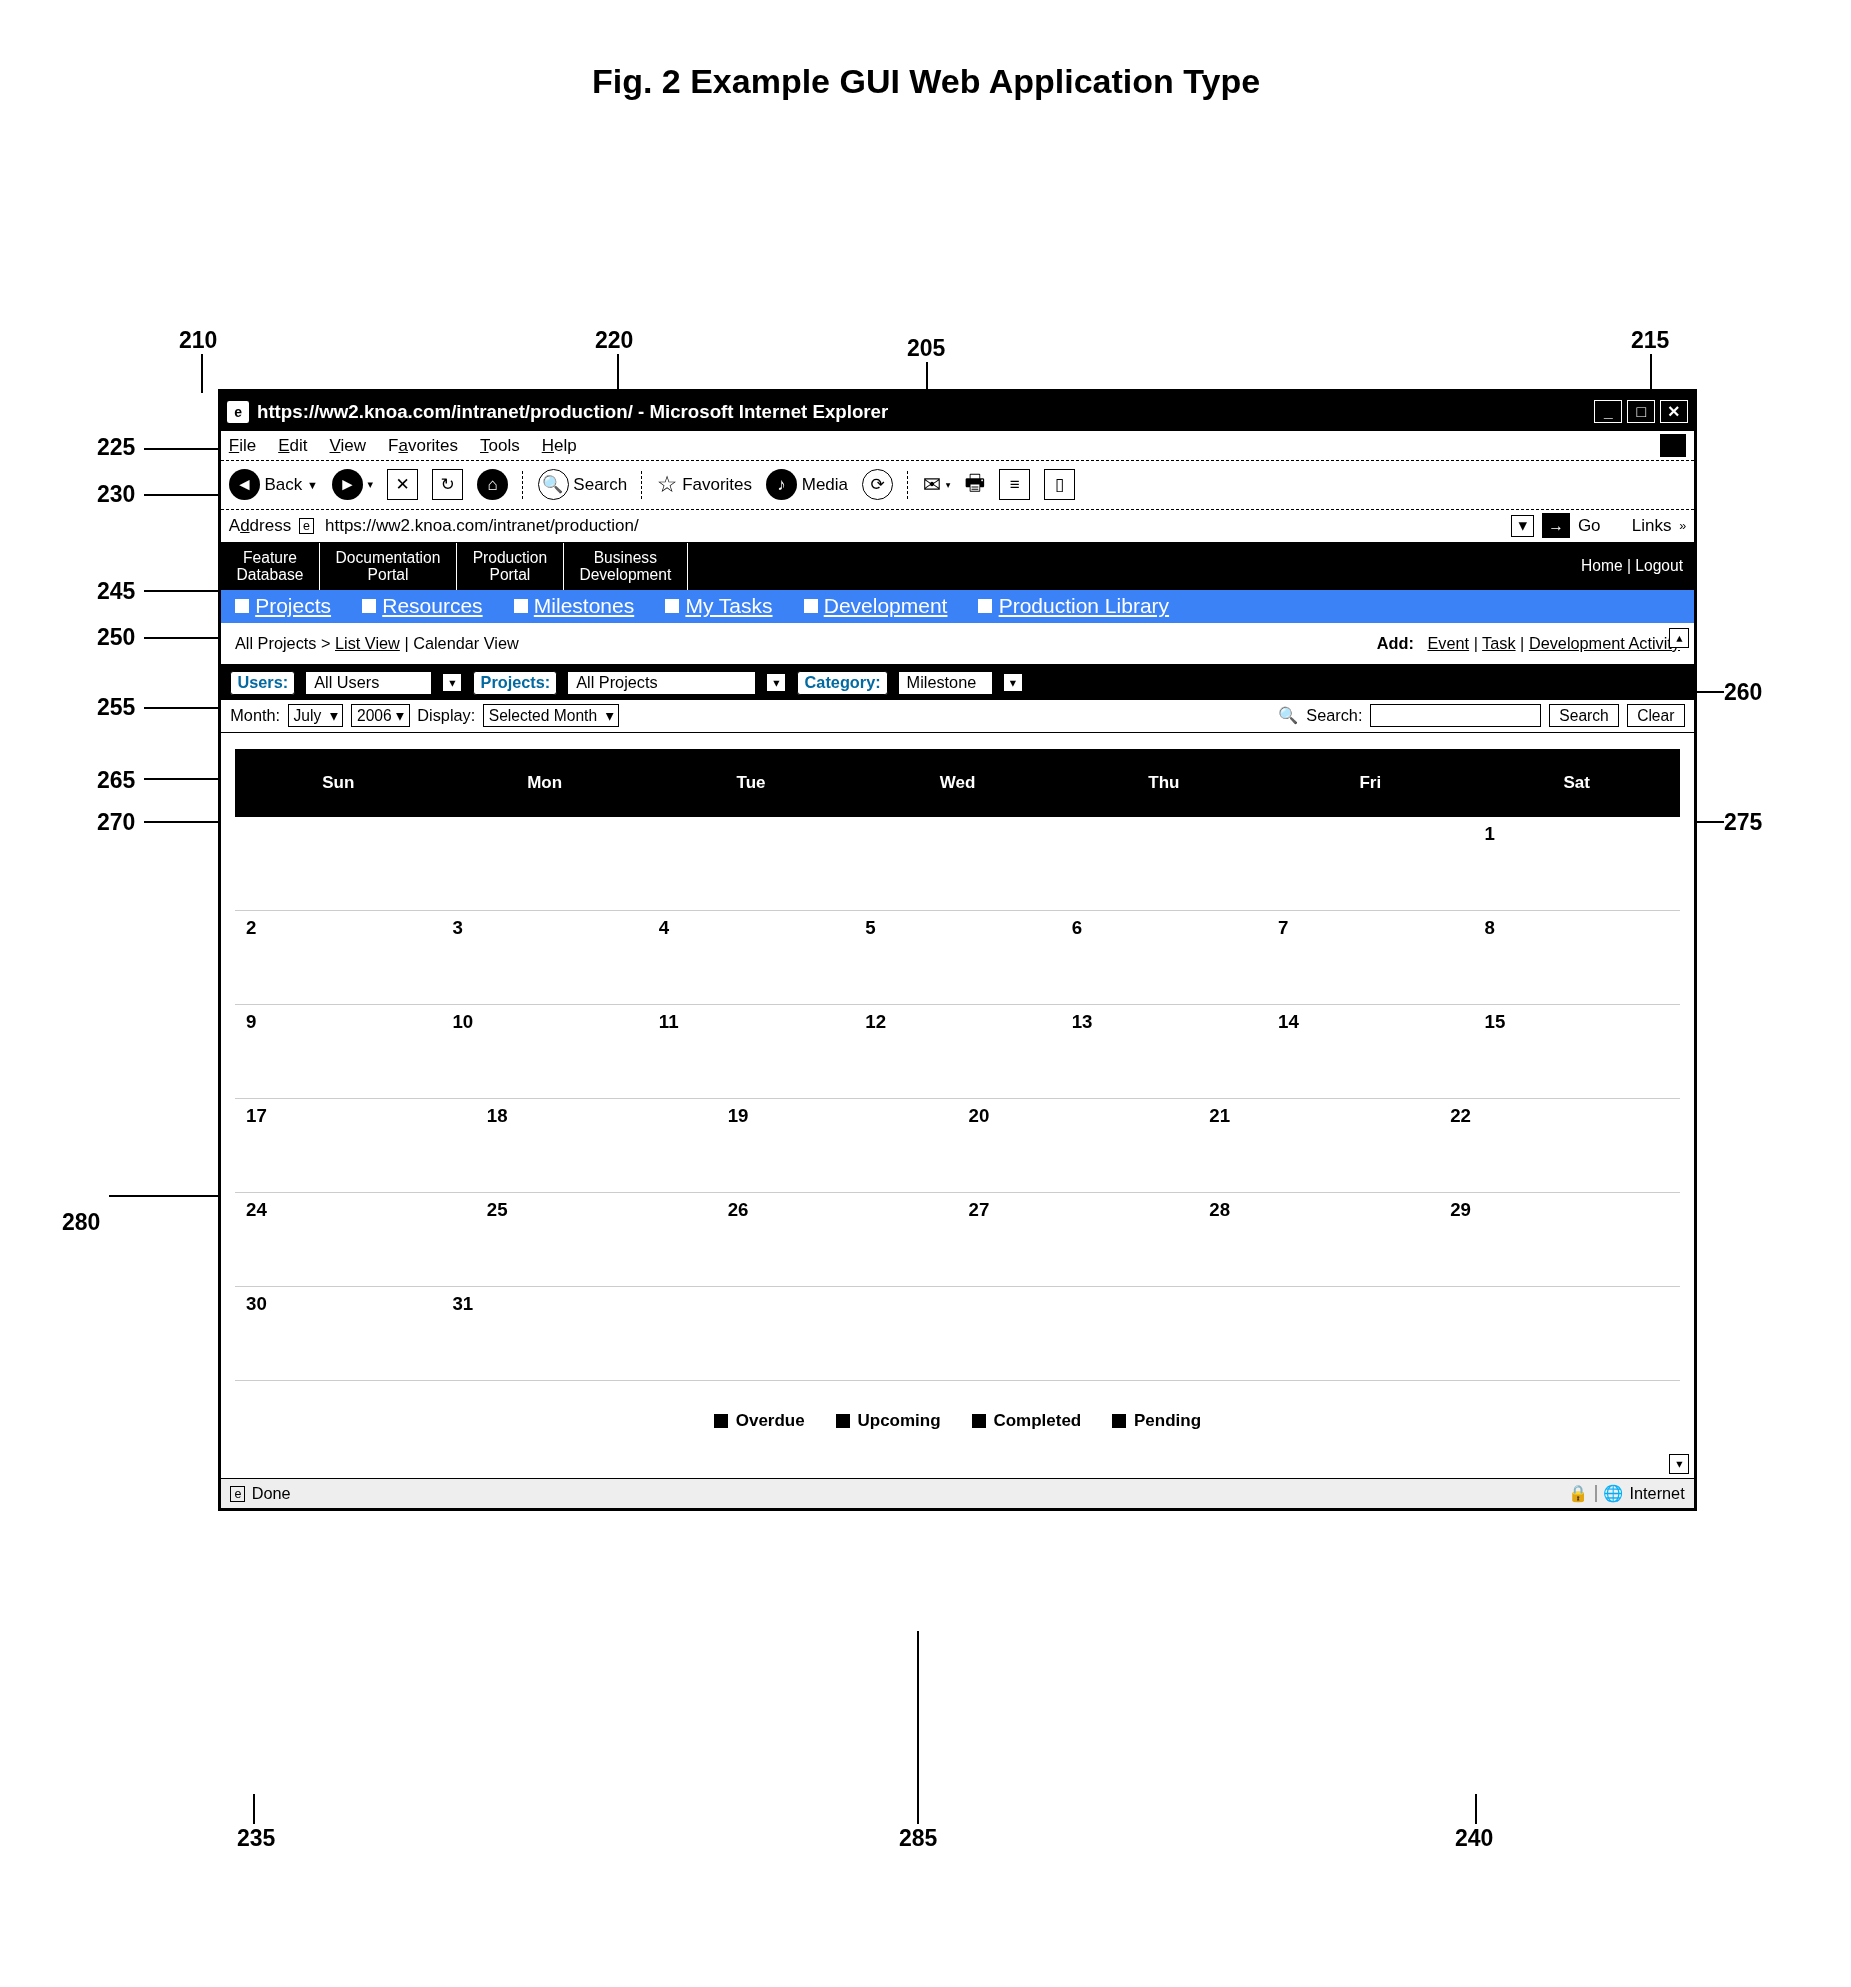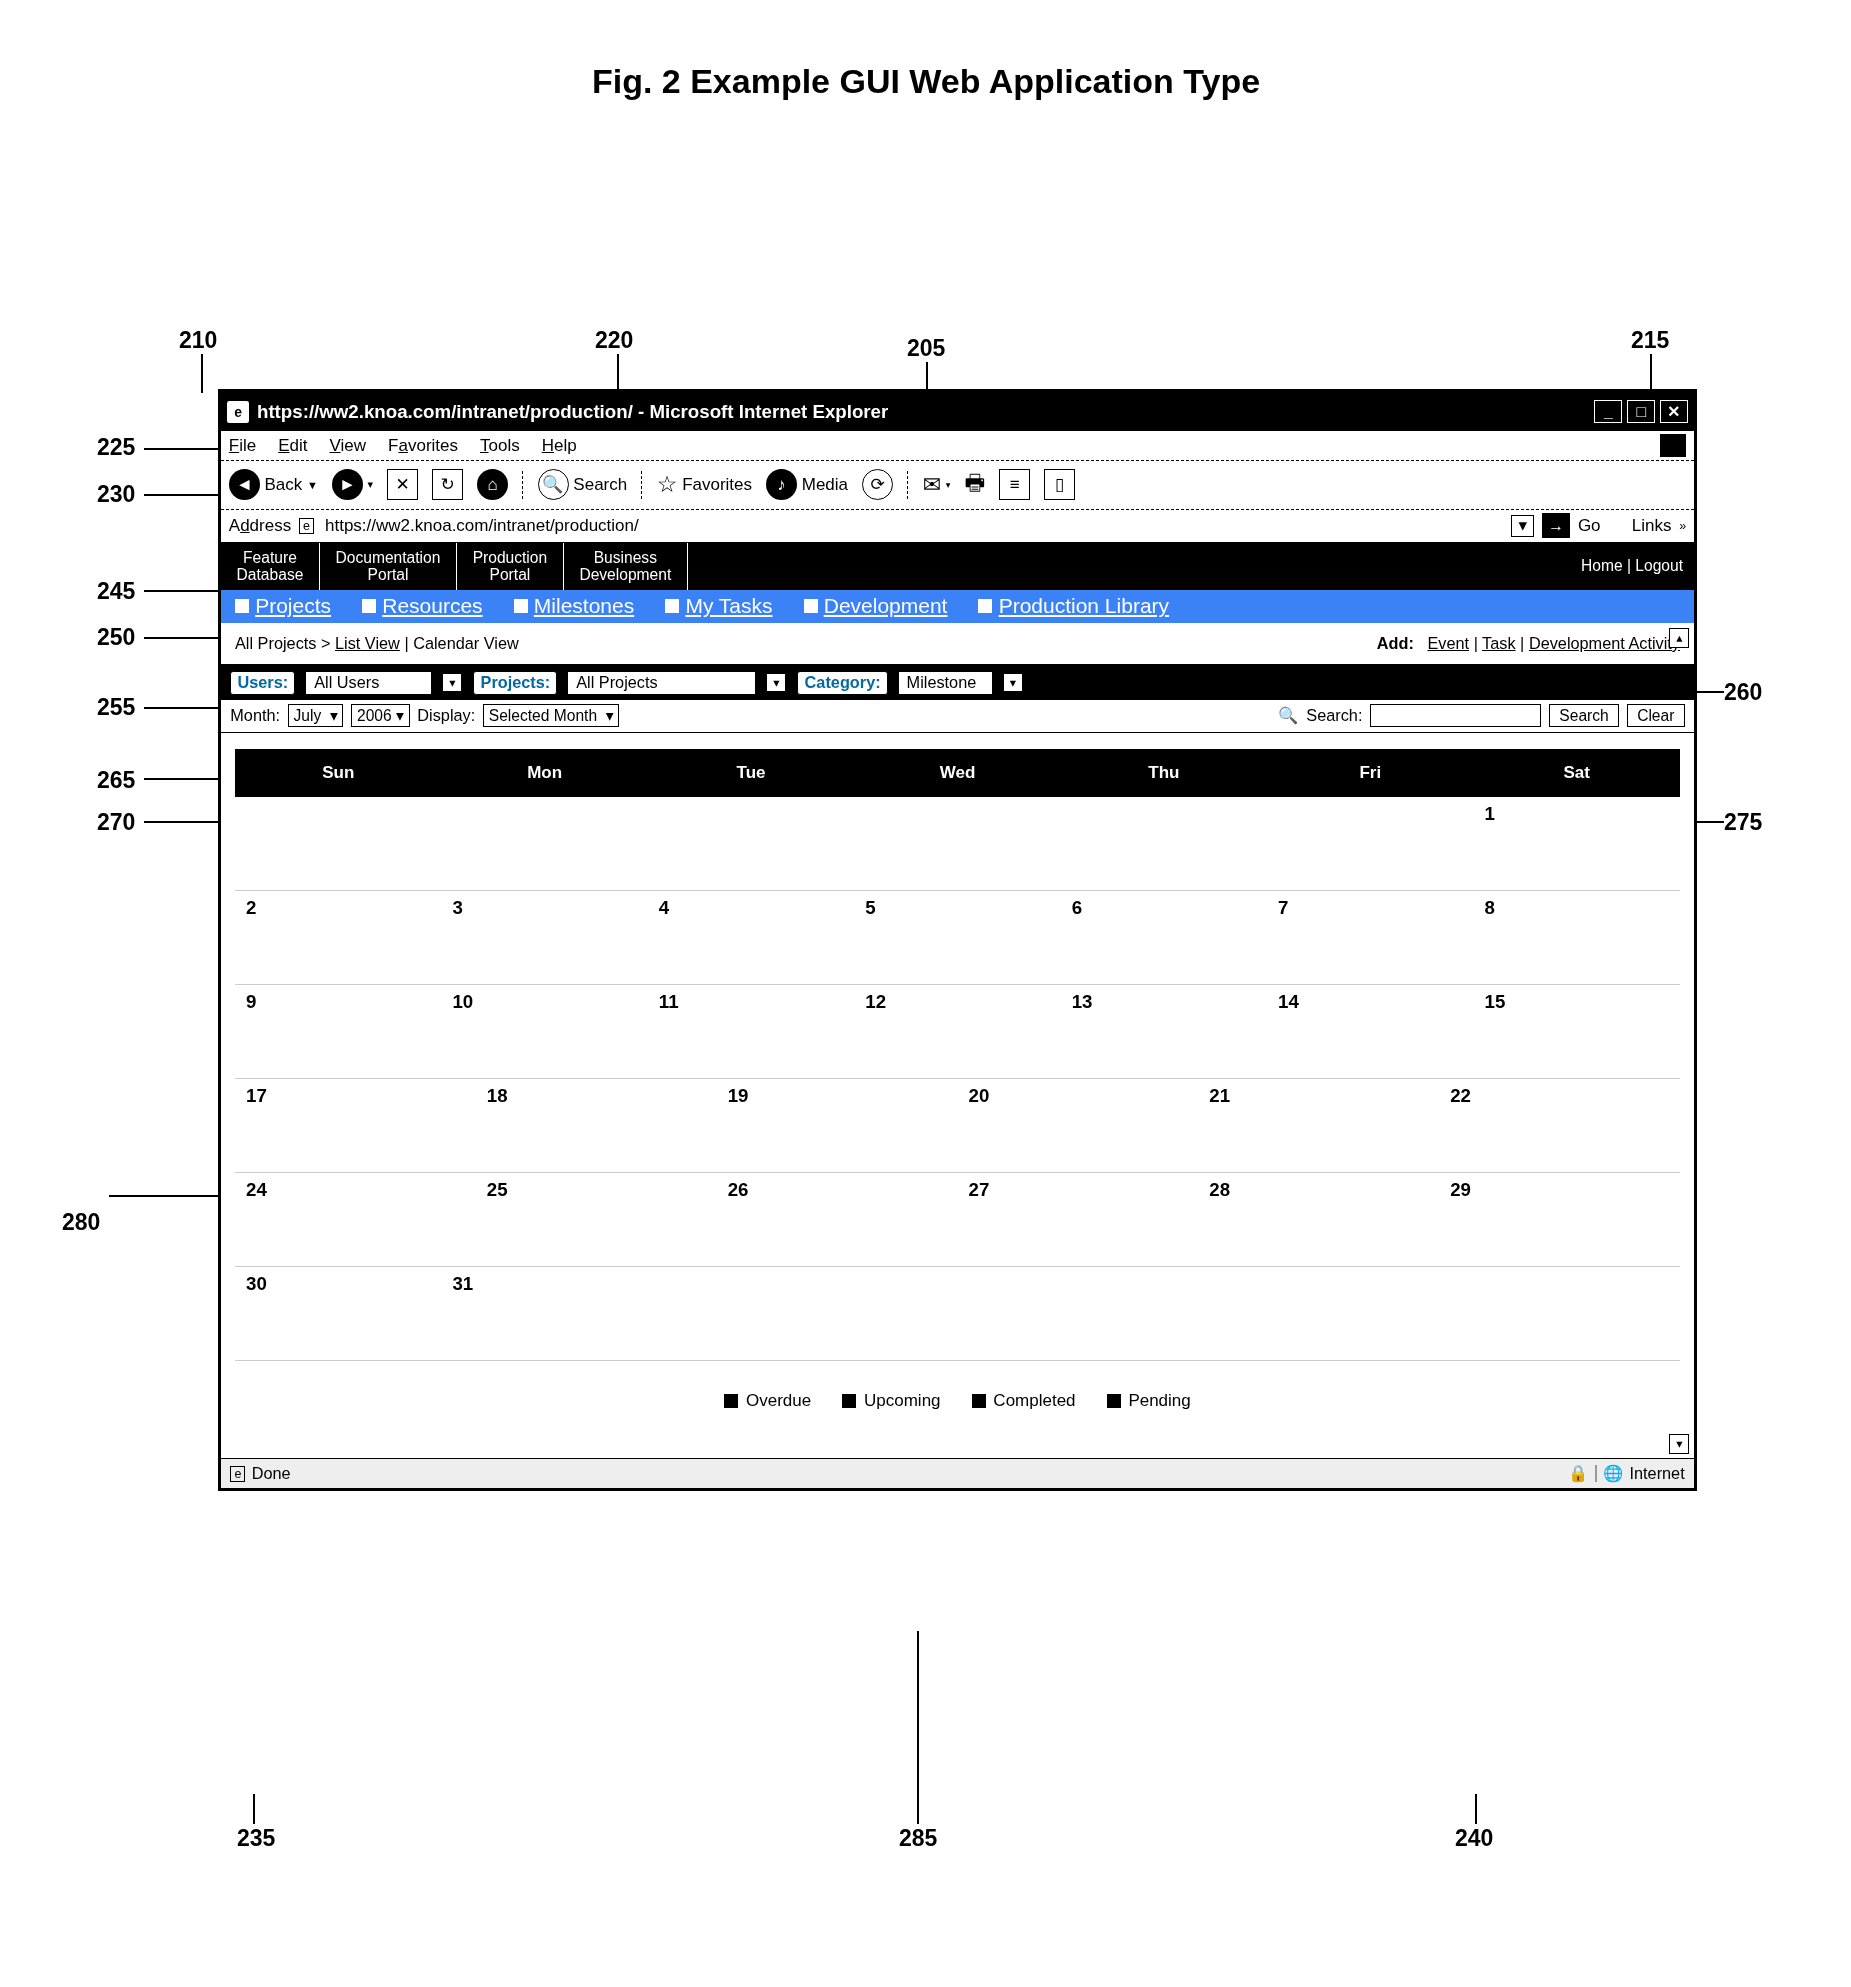--- a/index.html
+++ b/index.html
@@ -42,25 +42,25 @@
   .filterbar .val { background: #fff; color: #000; padding: 1.6px 7.8px; min-width: 125px; display: inline-block; }
   .filterbar .dd { width: 20px; height: 18.7px; background: #fff; color: #000; border: 0.8px solid #000; display:inline-flex; align-items:center; justify-content:center; font-size:12.5px;}
   .dispbar { display: flex; align-items: center; justify-content: space-between; padding: 4.7px 9.3px; font-size: 16.3px; border-bottom: 1.6px solid #000; }
   .dispbar .left { display: flex; align-items: center; gap: 7.8px; }
   .dispbar select, .dispbar .selbox { border: 1.6px solid #000; font-size: 15.6px; padding: 1.6px 4.7px; background: #fff; }
   .dispbar .right { display: flex; align-items: center; gap: 7.8px; }
   .dispbar input[type=text] { border: 1.6px solid #000; font-size: 15.6px; padding: 1.6px 4.7px; width: 171px; }
   .dispbar button { border: 1.6px solid #000; background: #fff; font-size: 15.6px; padding: 1.6px 9.3px; }
   .calwrap { padding: 15.6px 14px 7.8px; }
   .calhead { display: flex; background: #000; color: #fff; font-weight: bold; }
-  .calhead div { flex: 1; text-align: center; padding: 14px 0; font-size: 17px; }
+  .calhead div { flex: 1; text-align: center; padding: 24px 0; font-size: 17px; }
   .calbody { }
   .calrow { display: flex; border-bottom: 0.8px solid #ccc; }
   .calrow .cell { flex: 1; height: 93px; padding: 6.2px 11px; font-size: 18.7px; font-weight: bold; }
-  .legend { display: flex; justify-content: center; gap: 31px; padding: 23px 0 47px; font-size: 17px; font-weight: normal; text-align: right; }
+  .legend { display: flex; justify-content: center; gap: 31px; padding: 23px 0 47px; font-size: 17px; font-weight: bold; text-align: right; }
   .legend .li { display: flex; align-items: center; gap: 7.8px; }
   .legend .sq { width: 14px; height: 14px; background: #000; }
   .statusbar { display: flex; justify-content: space-between; align-items: center; border-top: 1.6px solid #000; padding: 4.7px 9.3px; font-size: 16.3px; background: #eee; }
   .statusbar .zone { display: flex; align-items: center; gap: 6.2px; }
   .scrollarrow { position:absolute; right:4.7px; width:20px; height:20px; border:1.6px solid #000; display:flex; align-items:center; justify-content:center; font-size:12.5px; background:#fff;}
 </style>
 </head>
 <body>
 
 <div class="page">

